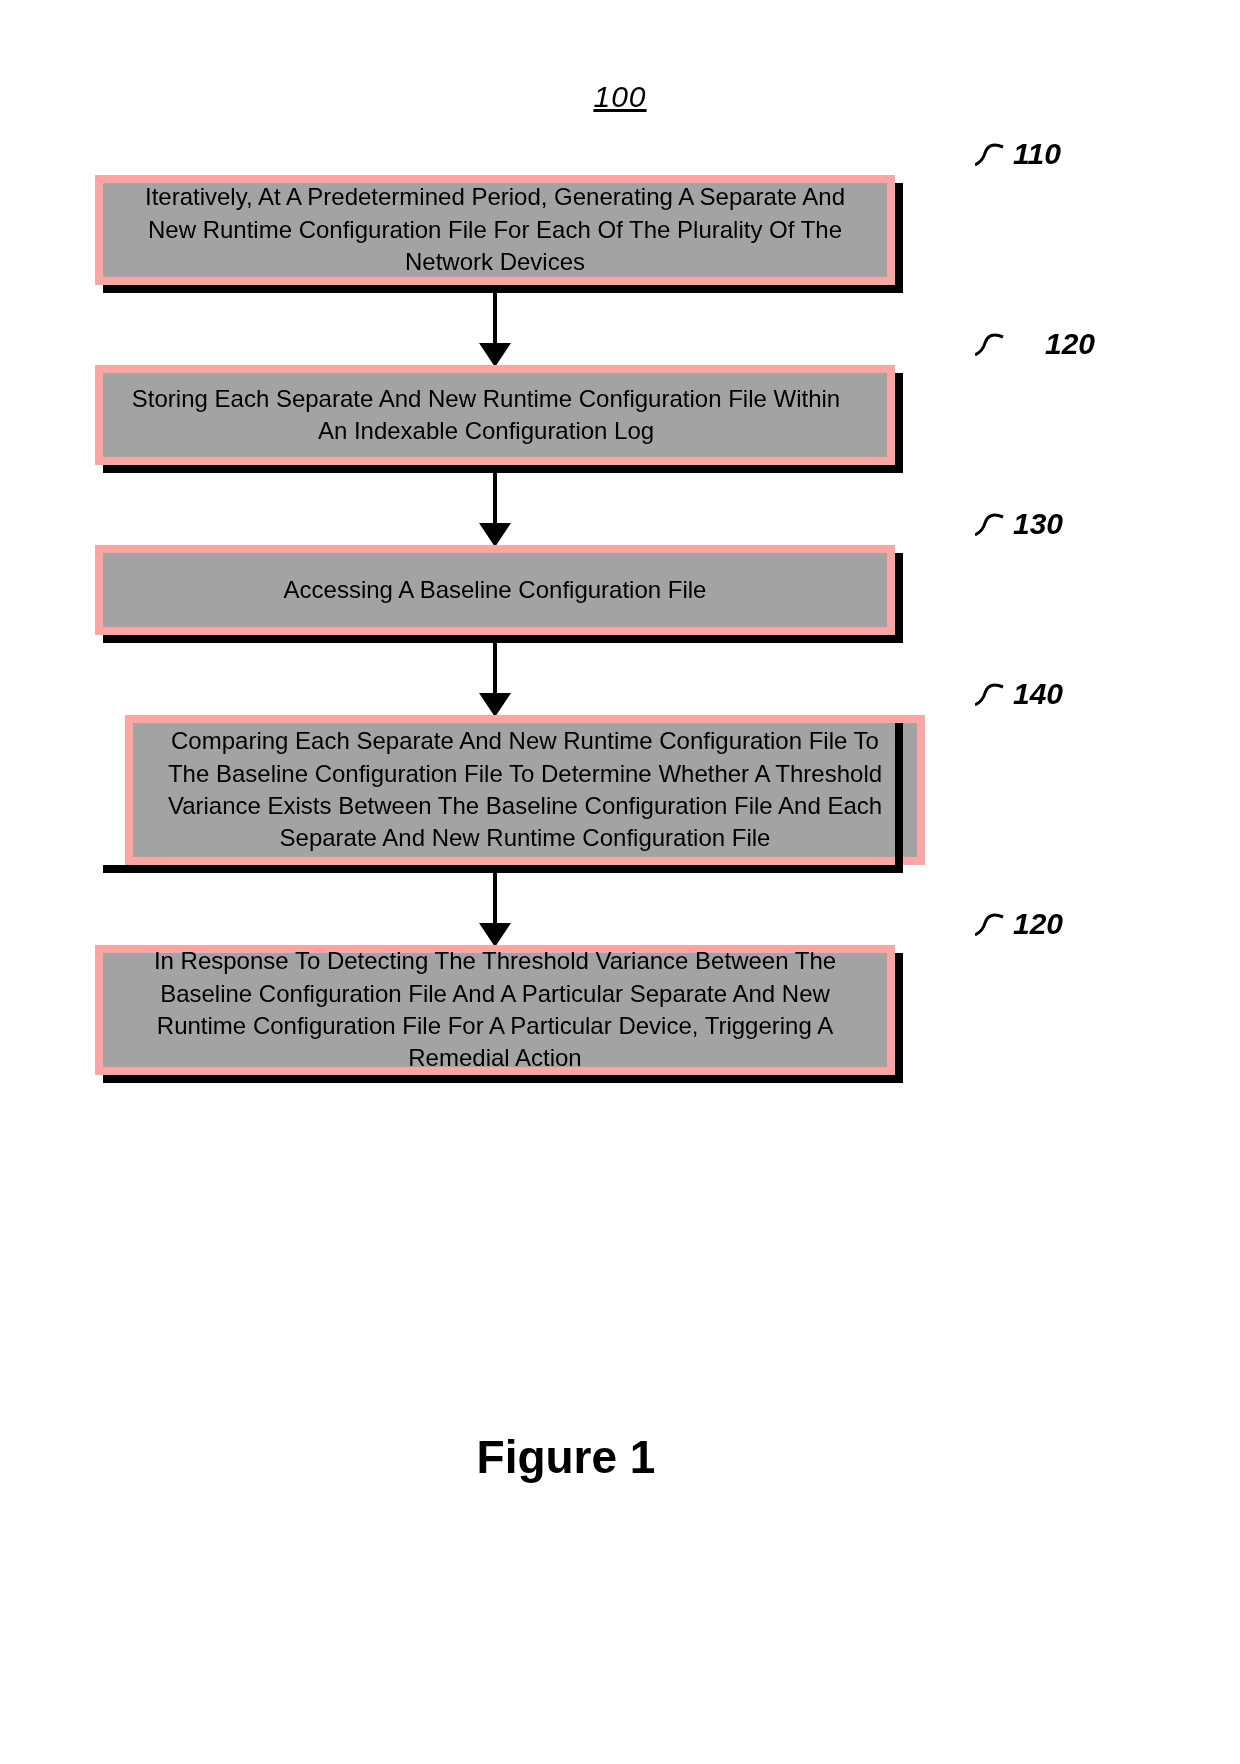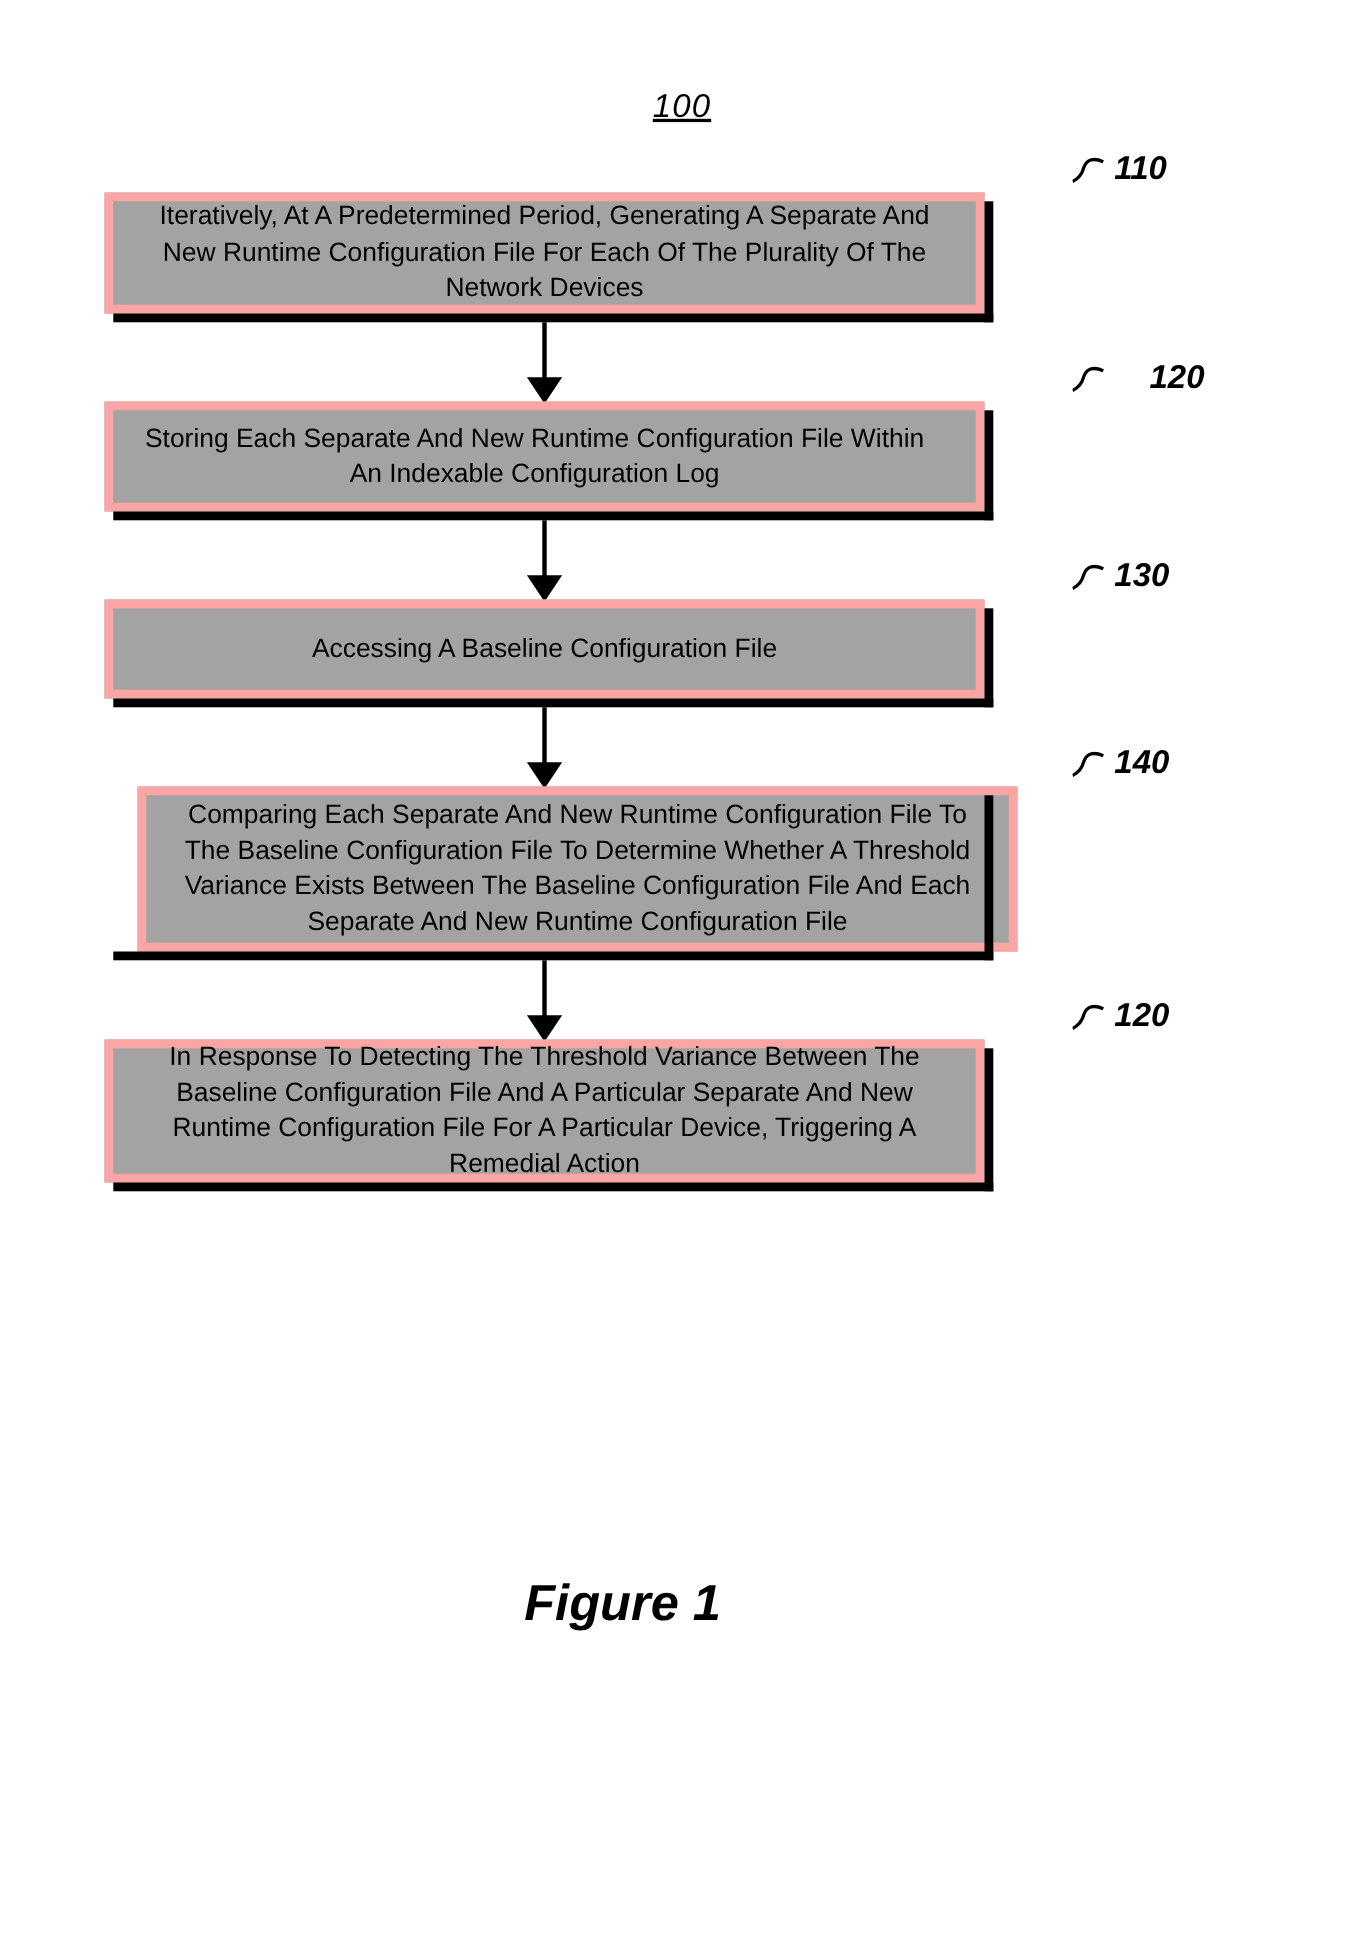--- a/index.html
+++ b/index.html
@@ -100,21 +100,20 @@
     border-right: 16px solid transparent;
     border-top: 24px solid #000000;
     transform: translateX(-16px);
   }
   .figure-caption {
     position: absolute;
     left: 0;
     width: 1132px;
     text-align: center;
     font-size: 46px;
-    font-style: italic;
     font-weight: bold;
     bottom: 280px;
   }
 </style>
 </head>
 <body>
 
 <div class="page">
 
   <div class="fig-number">100</div>

